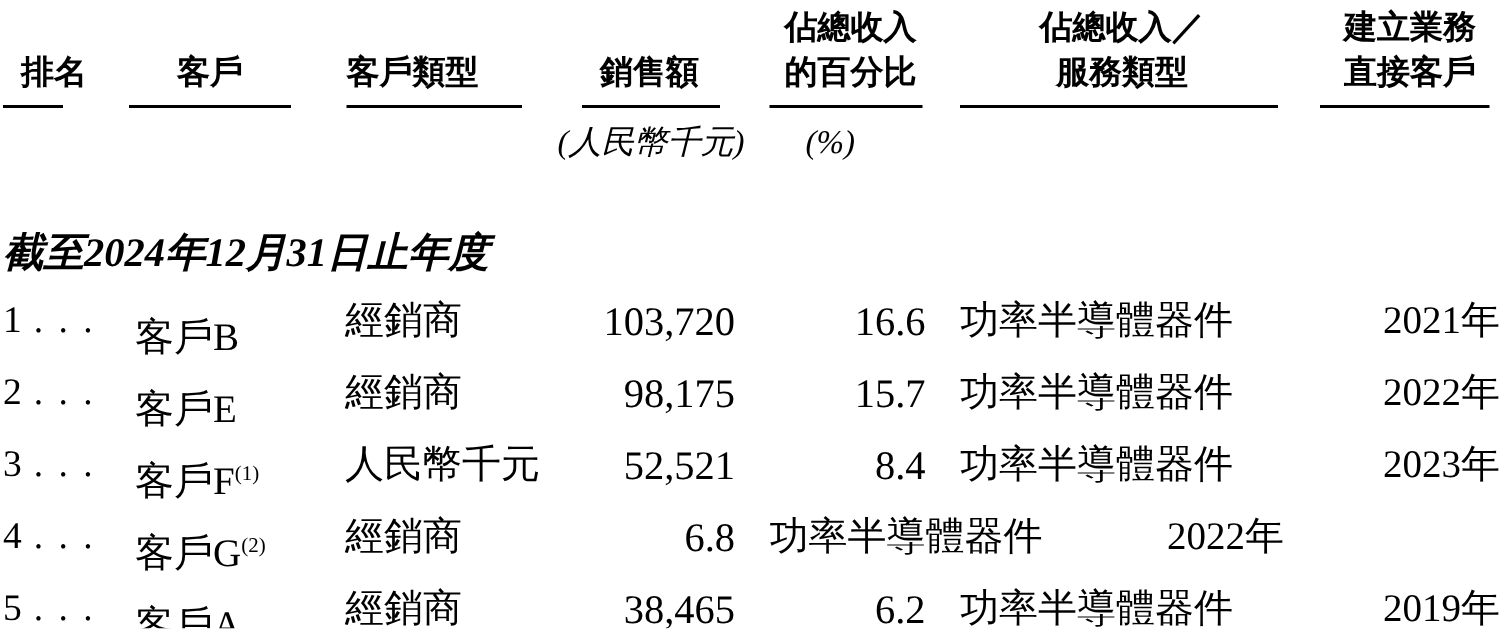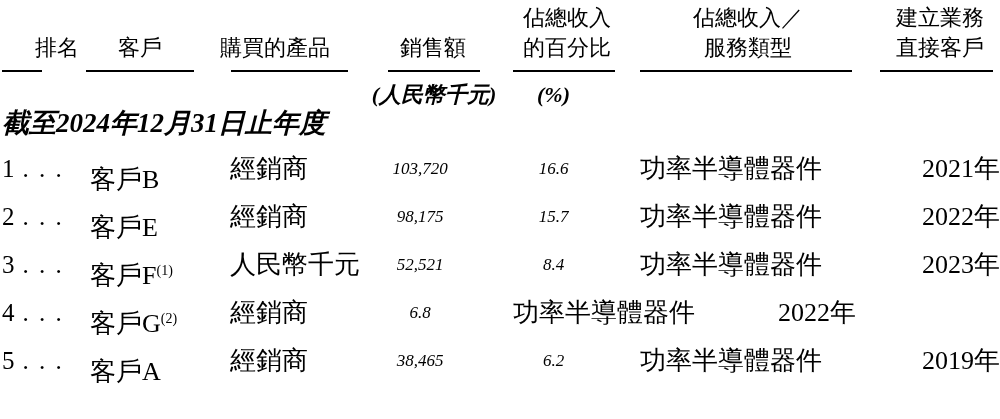--- a/index.html
+++ b/index.html
@@ -19,88 +19,88 @@
     grid-template-columns: 80px 120px 150px 140px 127px 239px 144px;
     width: 1000px;
   }
   
   .hdr { padding-top: 3px; align-items: end; }
   .hcell {
     display: flex;
     flex-direction: column;
     justify-content: flex-start;
     font-family: "Liberation Sans", sans-serif;
-    font-weight: 400;
+    font-weight: 700;
     font-size: 22px;
     line-height: 30px;
     text-align: center;
   }
   .hline { width: 100%; }
   .ulz { height: 0; border-bottom: 2px solid #000; margin-top: 7px; }
   .hc1 { text-align: left; }
-  .hc1 .hline { padding-left: 2px; margin-left: 33px; }
+  .hc1 .hline { padding-left: 14px; }
   .hc1 .ulz { width: 40px; align-self: flex-start; margin-left: 2px; }
   .hc2 .ulz { width: 108px; align-self: center; }
   .hc3 .ulz { width: 117px; align-self: flex-end; margin-right: 2px; }
   .hc4 .hline { transform: translateX(13px); margin-top: 12px; }
   .hc4 .ulz { width: 92px; align-self: flex-end; margin-right: 10px; }
   .hc5 { text-align: right; }
   .hc5 .hline { padding-right: 6px; }
   .hc5 .ulz { width: 102px; align-self: flex-end; margin-right: 2px; }
   .c6pad { padding-left: 23px; }
   .c7pad { padding-left: 24px; }
   .hc6 .ulz { width: 212px; align-self: flex-start; margin-left: 23px; }
   .hc7 .ulz { width: 113px; align-self: flex-start; margin-left: 24px; }
   
   .subrow { margin-top: 11px; }
   .scell {
     font-style: italic;
     font-size: 22px;
     line-height: 24px;
     text-align: center;
-    font-weight: bold;
   }
   .sc4 { transform: translateX(14px); }
   
   .section-title {
+    margin-top: 45px;
     padding-left: 2px;
     font-weight: 700;
     font-style: italic;
     font-size: 27px;
     line-height: 32px;
   }
   
   .rows { margin-top: 4px; }
   .row { height: 48px; align-items: center; font-size: 26px; line-height: 28px; }
   .cell { white-space: nowrap; }
   .rc1 { padding-left: 2px; font-size: 25px; }
   .dots { letter-spacing: 2px; margin-left: 8px; font-size: 25px; }
   .rc2 { padding-left: 10px; margin-top: 23px; }
   .rc3 { padding-left: 30px; }
-  .rc4, .rc5 { text-align: center; font-size: 17px; font-style: italic; }
+  .rc4, .rc5 { text-align: right; font-size: 27px; }
   .rc6 { padding-left: 23px; }
   .rc7 { padding-left: 29px; text-align: right; }
   sup.note { font-size: 14px; line-height: 0; vertical-align: 9px; letter-spacing: 0; }
 </style>
 </head>
 <body>
 
 <div class="page">
 
   <div class="grid hdr">
     <div class="hcell hc1">
       <div class="hline">排名</div>
       <div class="ulz"></div>
     </div>
     <div class="hcell hc2">
       <div class="hline">客戶</div>
       <div class="ulz"></div>
     </div>
     <div class="hcell hc3">
-      <div class="hline">購買的產品</div>
+      <div class="hline">客戶類型</div>
       <div class="ulz"></div>
     </div>
     <div class="hcell hc4">
       <div class="hline">銷售額</div>
       <div class="ulz"></div>
     </div>
     <div class="hcell hc5">
       <div class="hline">佔總收入</div>
       <div class="hline">的百分比</div>
       <div class="ulz"></div>

